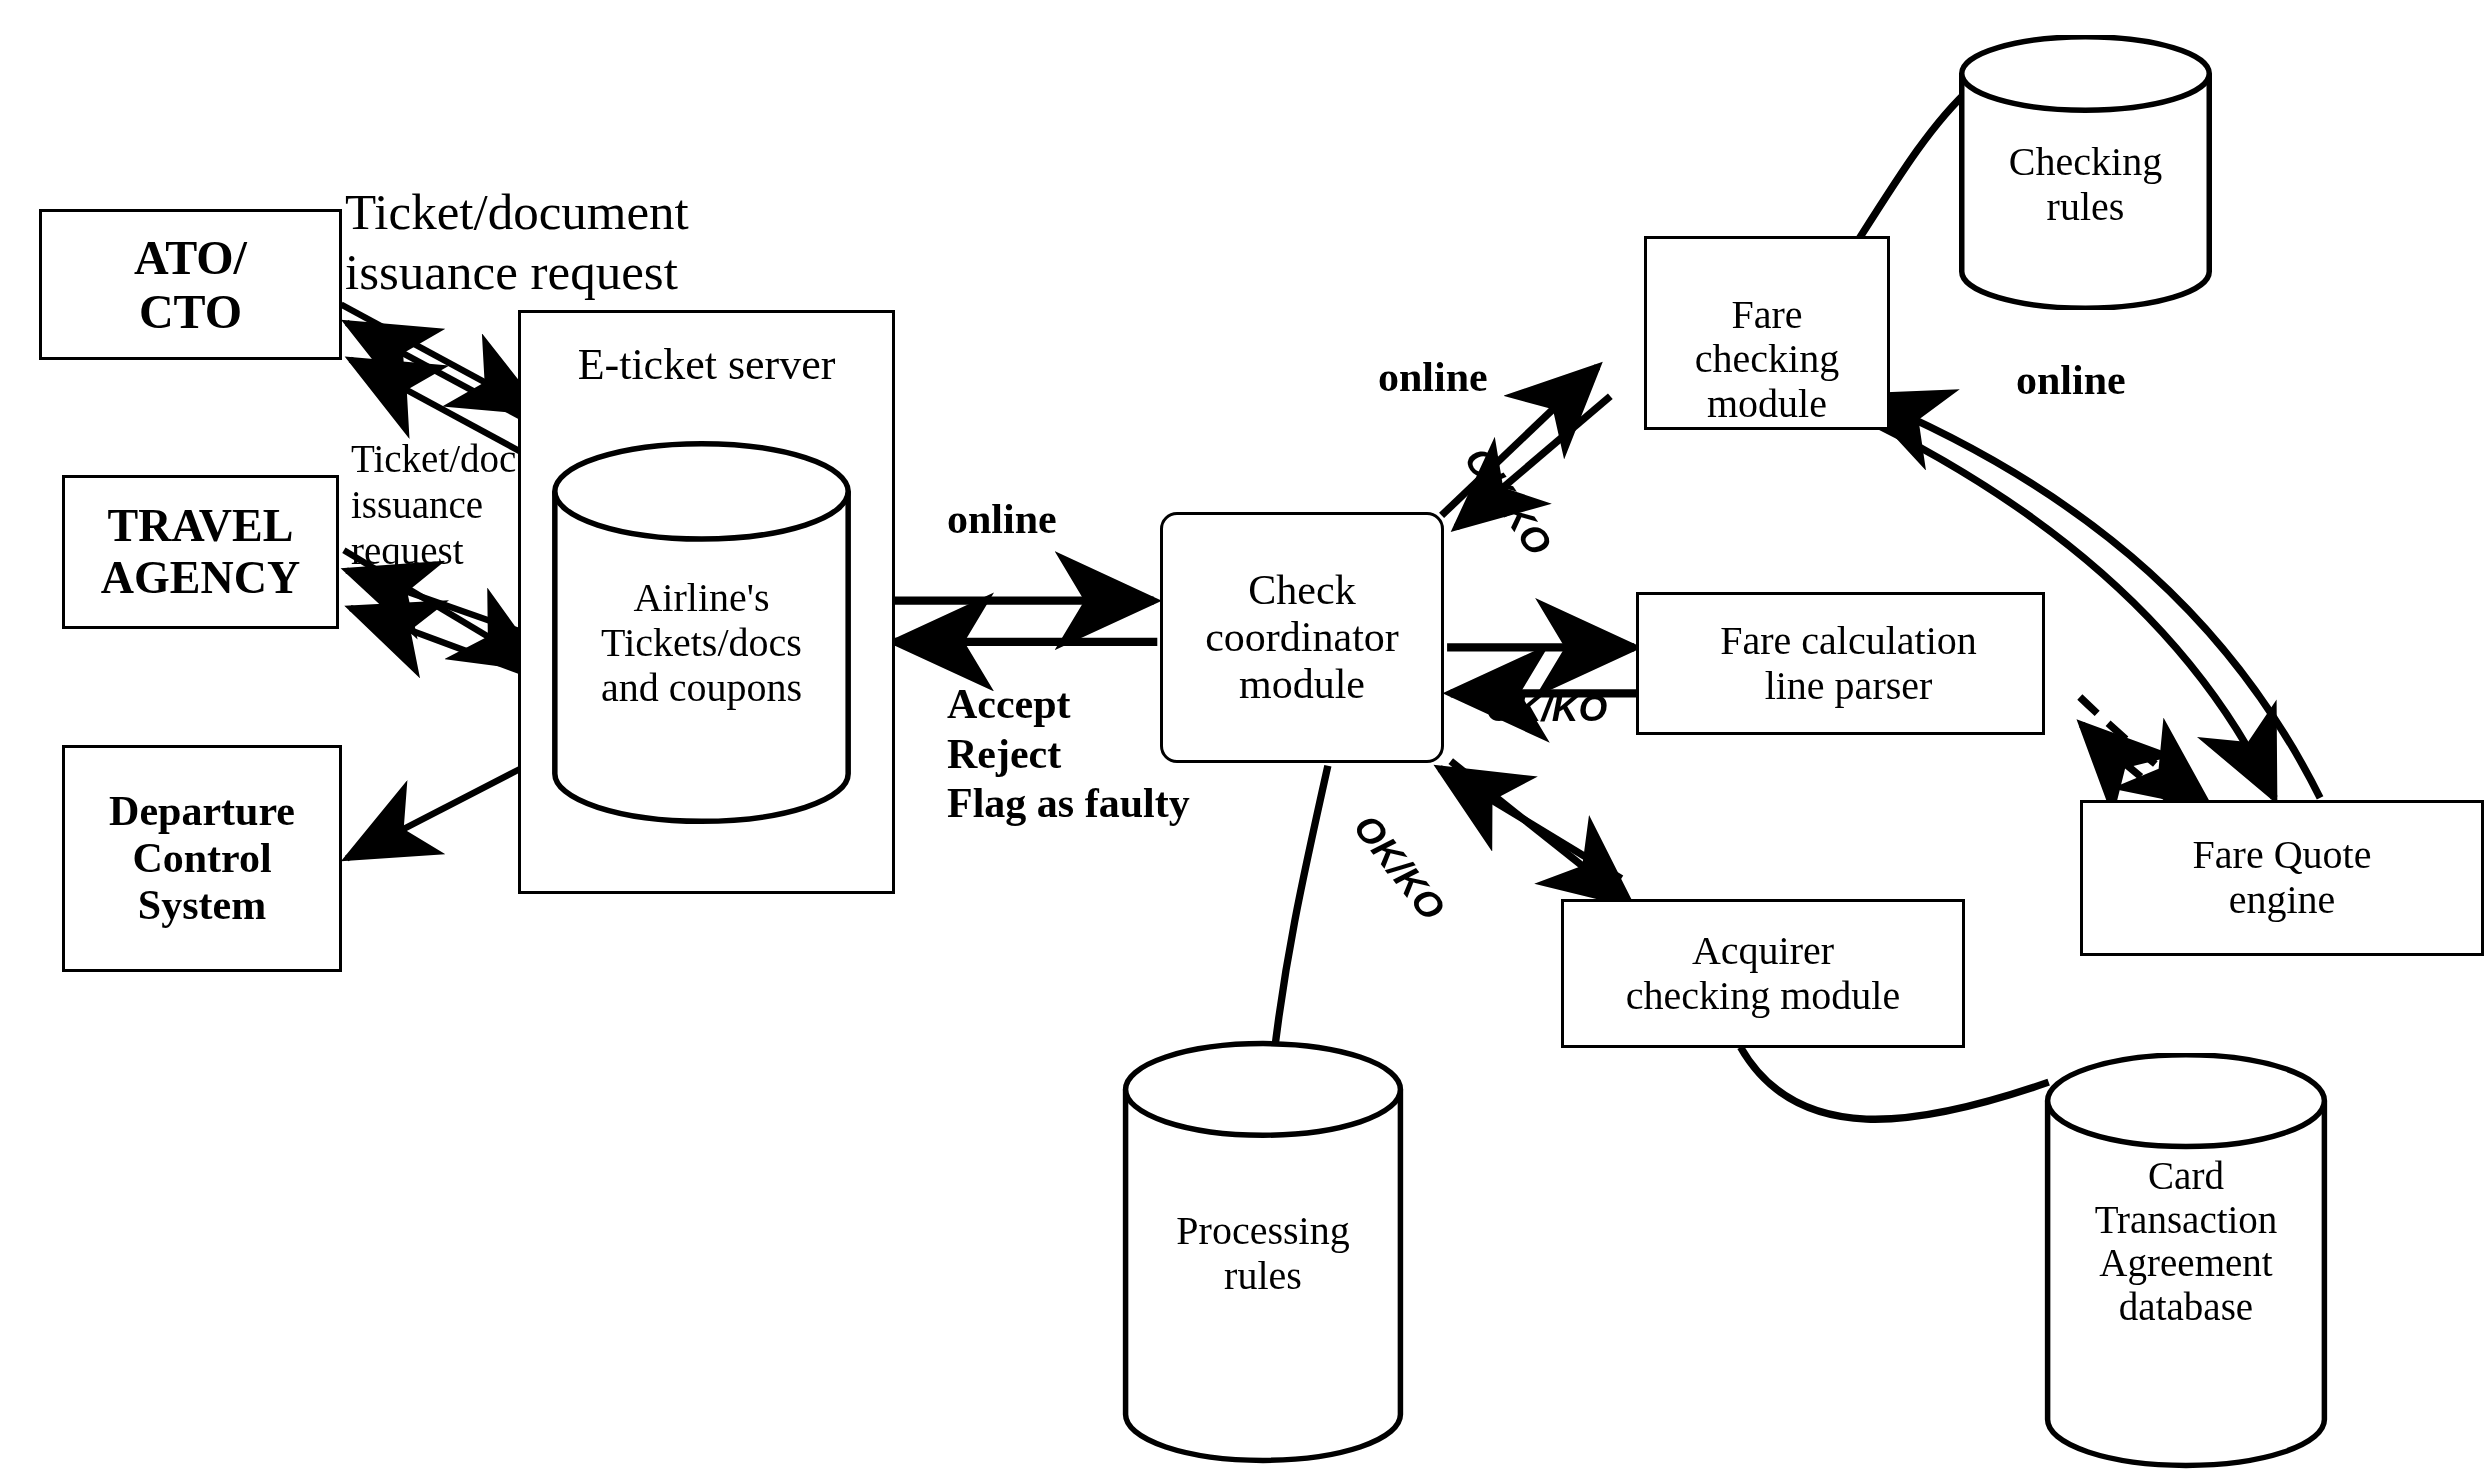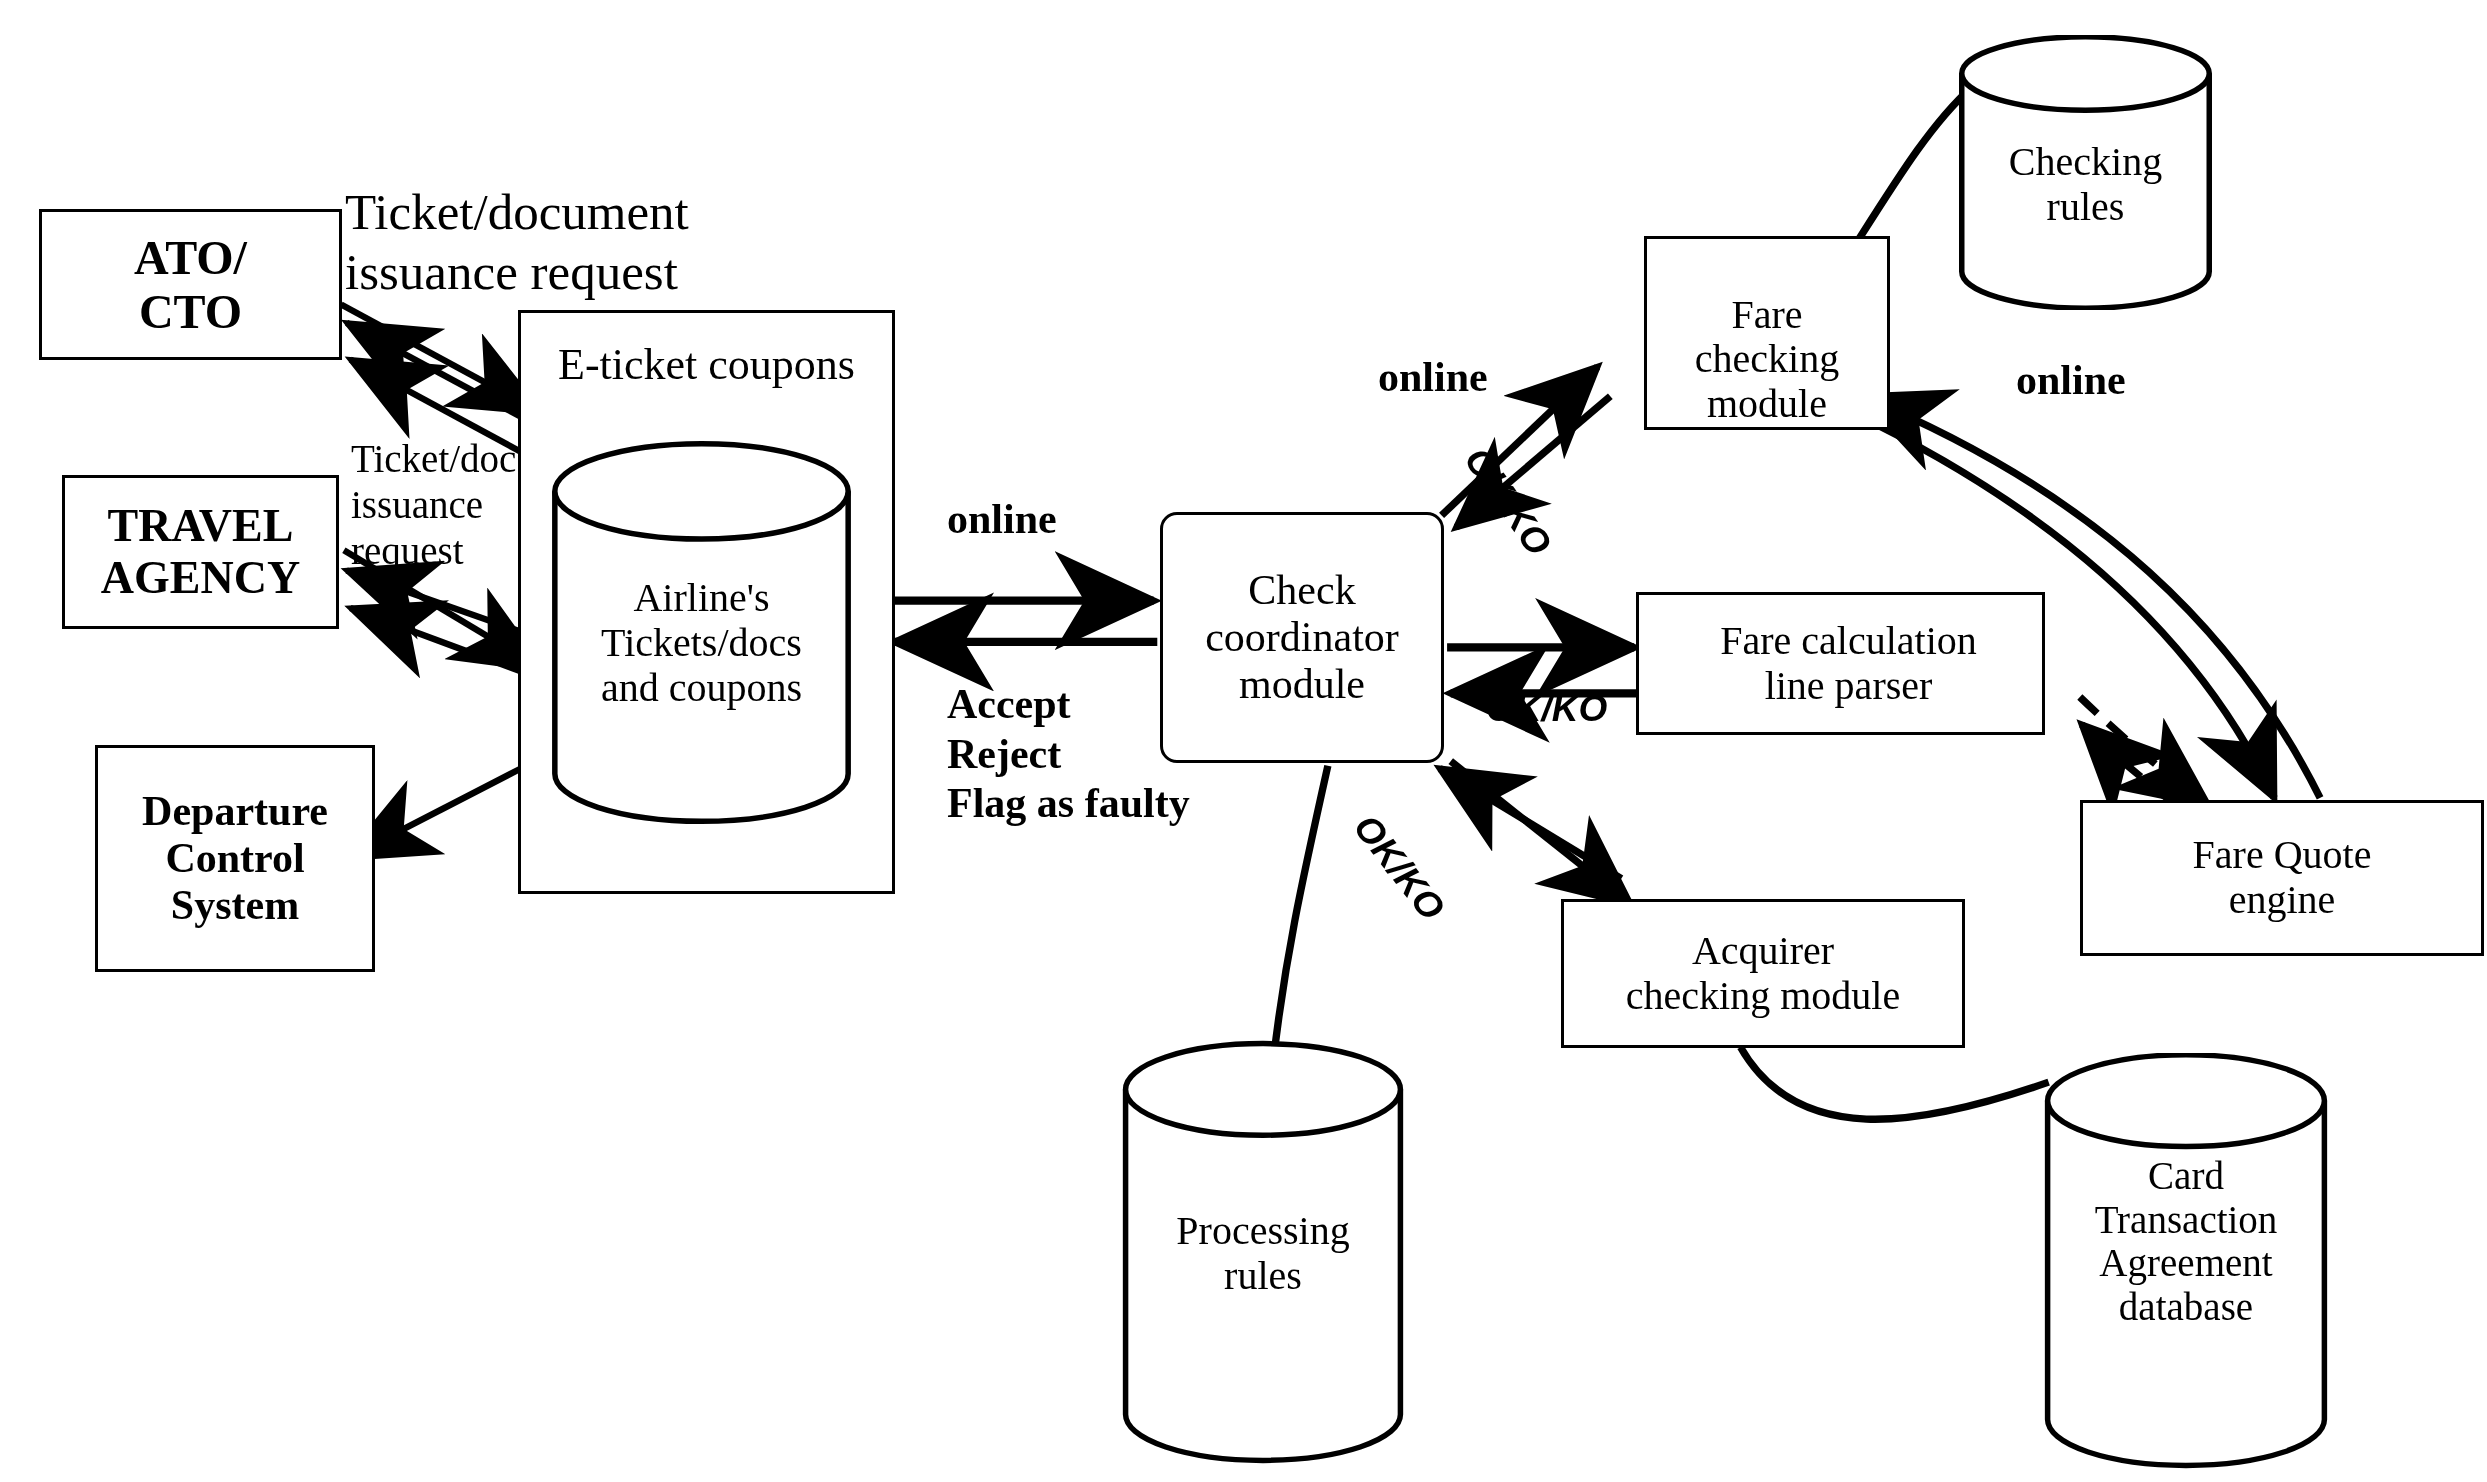--- a/index.html
+++ b/index.html
@@ -166,28 +166,28 @@
   <div class="node rectbox bold" style="left:39px; top:209px; width:303px; height:151px; font-size:48px;">
     <span style="white-space:pre-line;">ATO/
 CTO</span>
   </div>
 
   <div class="node rectbox bold" style="left:62px; top:475px; width:277px; height:154px; font-size:46px;">
     <span style="white-space:pre-line;">TRAVEL
 AGENCY</span>
   </div>
 
-  <div class="node rectbox bold" style="left:62px; top:745px; width:280px; height:227px; font-size:42px;margin-left:33px;">
+  <div class="node rectbox bold" style="left:62px; top:745px; width:280px; height:227px; font-size:42px;">
     <span style="white-space:pre-line;">Departure
 Control
 System</span>
   </div>
 
   <div class="container-box" style="position:absolute; left:518px; top:310px; width:371px; height:578px;">
-    <div class="container-title" style="top:26px; font-size:44px;">E-ticket coupons</div>
+    <div class="container-title" style="top:26px; font-size:44px;">E-ticket server</div>
   </div>
 
   <div class="cyl" style="left:550px; top:440px; width:303px; height:385px;">
     <svg viewBox="0 0 330 420" width="303" height="385" xmlns="http://www.w3.org/2000/svg">
       <path d="M5,56 L5,364 A160,52 0 0 0 325,364 L325,56" fill="#fff" stroke="#000" stroke-width="6"></path>
       <ellipse cx="165" cy="56" rx="160" ry="52" fill="#fff" stroke="#000" stroke-width="6"></ellipse>
     </svg>
     <div class="cyl-label" style="top:136px; font-size:40px; white-space:pre-line;">Airline's
 Tickets/docs
 and coupons</div>

